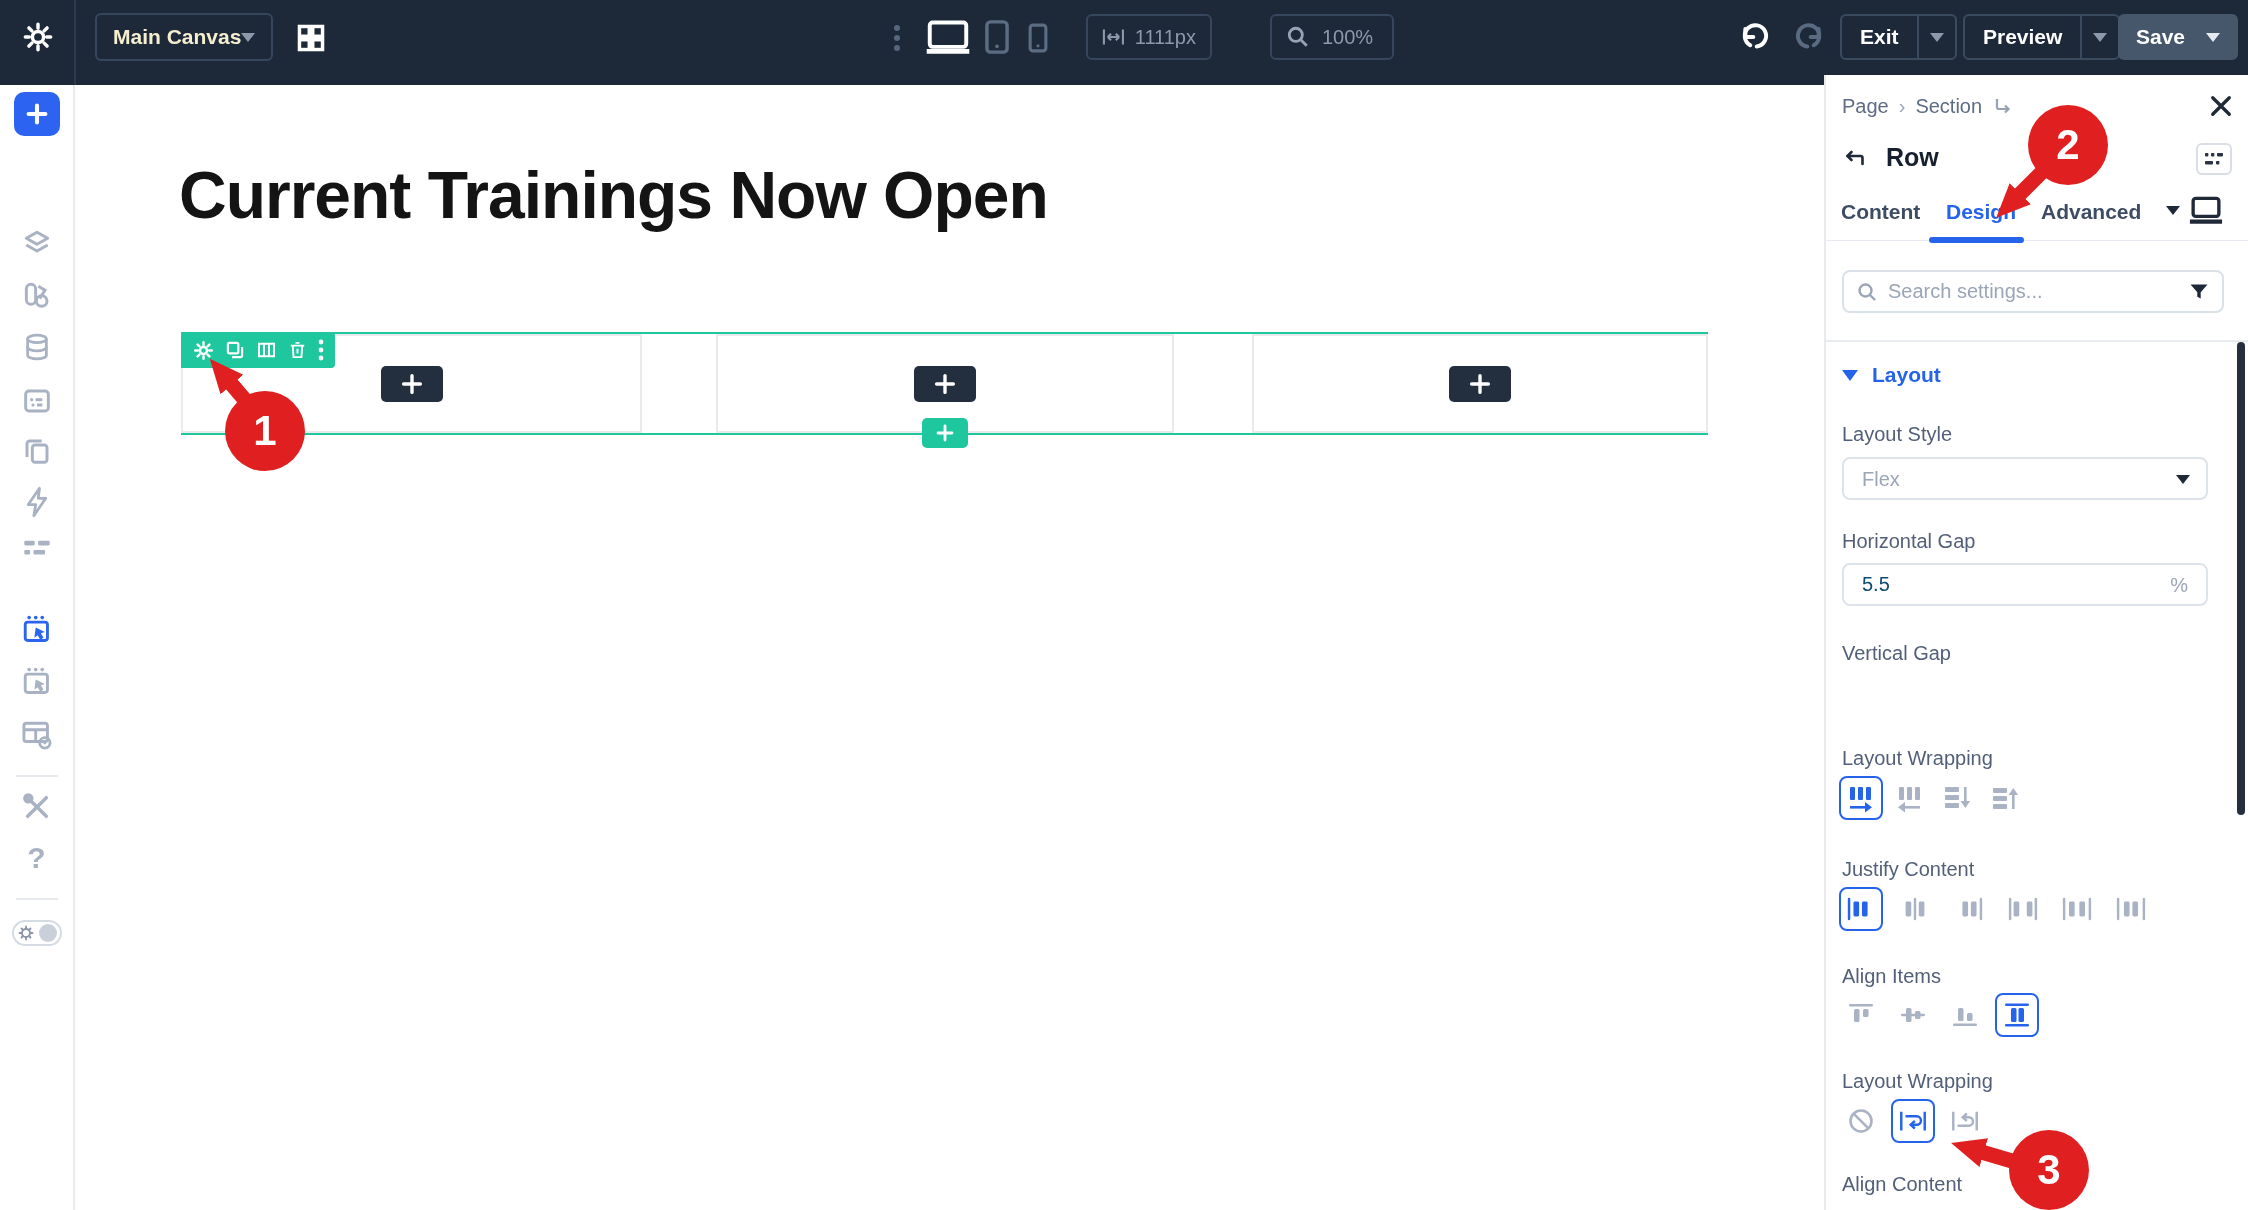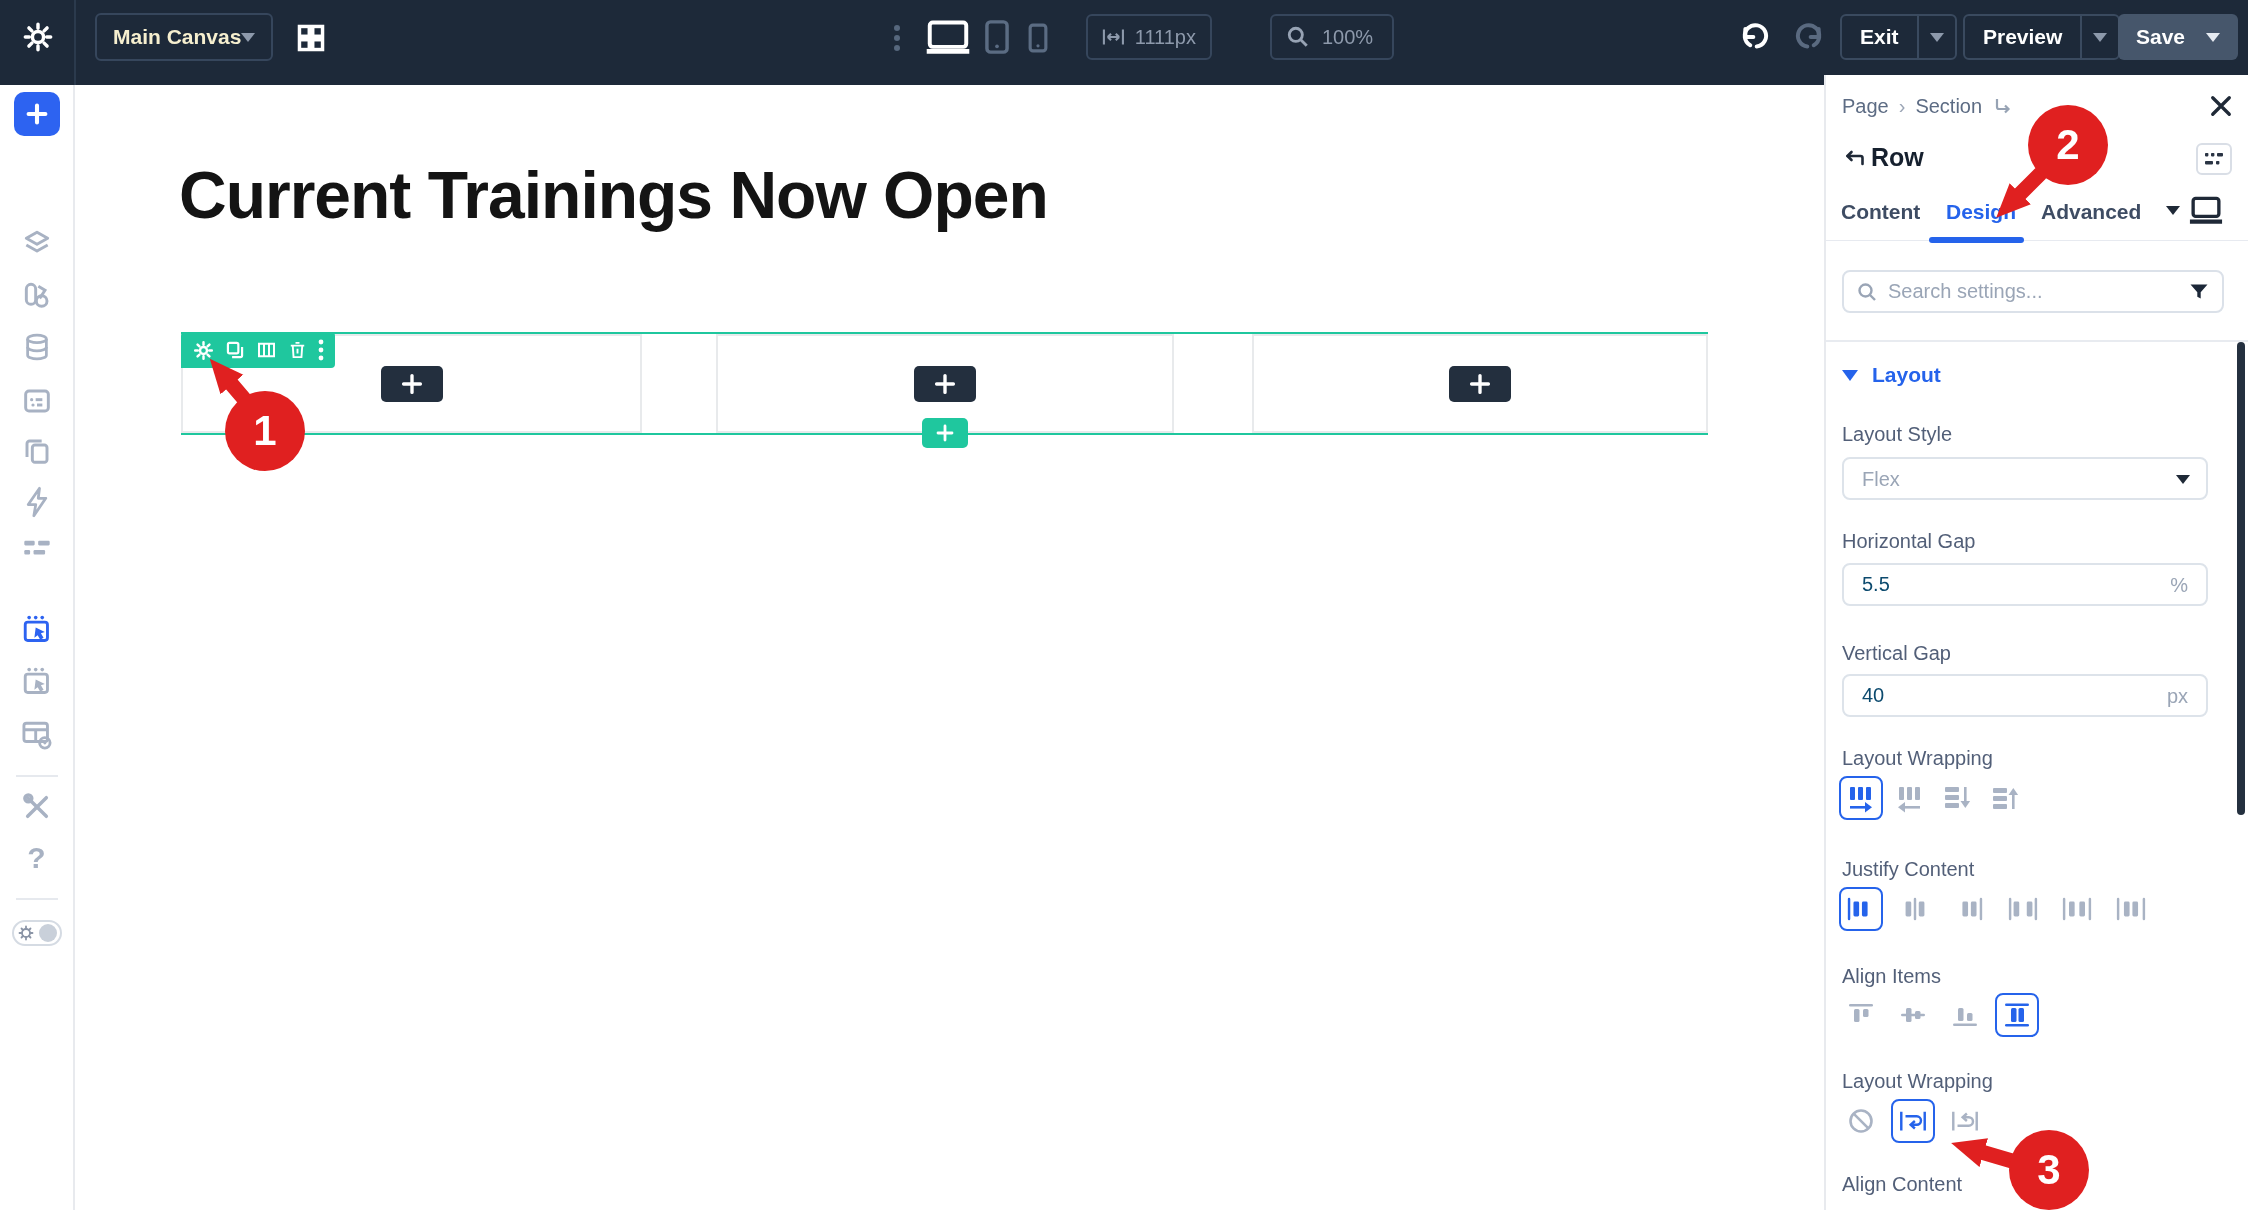--- a/index.html
+++ b/index.html
@@ -35,21 +35,21 @@
   .bd-row { position:absolute; left:106px; top:257px; width:1527px; height:103px; border:2px solid #1fc79e; }
   .bd-col { position:absolute; top:0; bottom:0; border:2px solid #e8eaec; }
   .addbtn { position:absolute; left:50%; top:50%; transform:translate(-50%,-50%); width:62px; height:36px; background:#232f3e; border-radius:5px; }
   .addbtn-green { position:absolute; left:50%; bottom:-17px; transform:translateX(-50%); width:46px; height:30px; background:#1fc79e; border-radius:5px; }
   .el-toolbar { position:absolute; left:-2px; top:-2px; width:154px; height:36px; background:#1fc79e; border-radius:4px 4px 4px 0; display:flex; align-items:center; justify-content:center; gap:11px; }
 
   
   .panel { position:absolute; right:0; top:75px; width:424px; bottom:0; background:#fff; border-left:2px solid #e8eaee; z-index:20; }
   .p-abs { position:absolute; }
   .crumb { position:absolute; left:16px; top:20px; display:flex; align-items:center; gap:10px; font-size:20px; color:#5d6c84; }
-  .el-title { position:absolute; left:16px; top:68px; display:flex; align-items:center; gap:4px; font-size:25px; font-weight:700; color:#16202e; }
+  .el-title { position:absolute; left:16px; top:68px; display:flex; align-items:center; gap:19px; font-size:25px; font-weight:700; color:#16202e; }
   .wire-btn { position:absolute; right:16px; top:68px; width:36px; height:32px; border:2px solid #d9dee6; border-radius:6px; }
   .tabs { position:absolute; left:0; top:125px; width:100%; height:28px; }
   .tab { position:absolute; font-size:21px; font-weight:600; color:#3e4c63; }
   .tab.active { color:#2563eb; }
   .tab-underline { position:absolute; left:103px; top:162px; width:95px; height:6px; background:#2563eb; border-radius:3px; }
   .tab-divider { position:absolute; left:0; right:0; top:165px; height:1px; background:#e7eaf0; }
   .search { position:absolute; left:16px; top:195px; width:382px; height:43px; border:2px solid #dbe1e9; border-radius:8px; }
   .search input { position:absolute; left:44px; top:0; width:280px; height:39px; border:none; outline:none; font-size:20px; color:#9aa5b6; font-family:"Liberation Sans",sans-serif; background:transparent; }
   .search input::placeholder { color:#9aa5b6; opacity:1; }
   .p-div2 { position:absolute; left:0; right:0; top:265px; height:2px; background:#e8ebf0; }
@@ -415,24 +415,20 @@
       <span class="caret dark" style="position:absolute;right:16px;top:16px;"></span>
     </div>
 
     <span class="flabel" style="top:455px;">Horizontal Gap</span>
     <div class="fbox" style="top:488px;">
       <input type="text" value="5.5" style="">
       <span class="unit">%</span>
     </div>
 
     <span class="flabel" style="top:567px;">Vertical Gap</span>
-    <div class="fbox" style="top:599px;">
-      <input type="text" value="40" style="">
-      <span class="unit">px</span>
-    </div>
 
     <span class="flabel" style="top:672px;">Layout Wrapping</span>
     <div class="toolrow" style="top:701px;gap:4px;">
       <span class="tool active">
         <svg width="30" height="30" viewBox="0 0 30 30" fill="currentColor">
             <rect x="4" y="4" width="5" height="13" rx="1"></rect>
             <rect x="12" y="4" width="5" height="13" rx="1"></rect>
             <rect x="20" y="4" width="5" height="13" rx="1"></rect>
             <path d="M4 23h16v2.6H4z"></path>
             <path d="M19 19l7 5.3-7 5.3z"></path>

